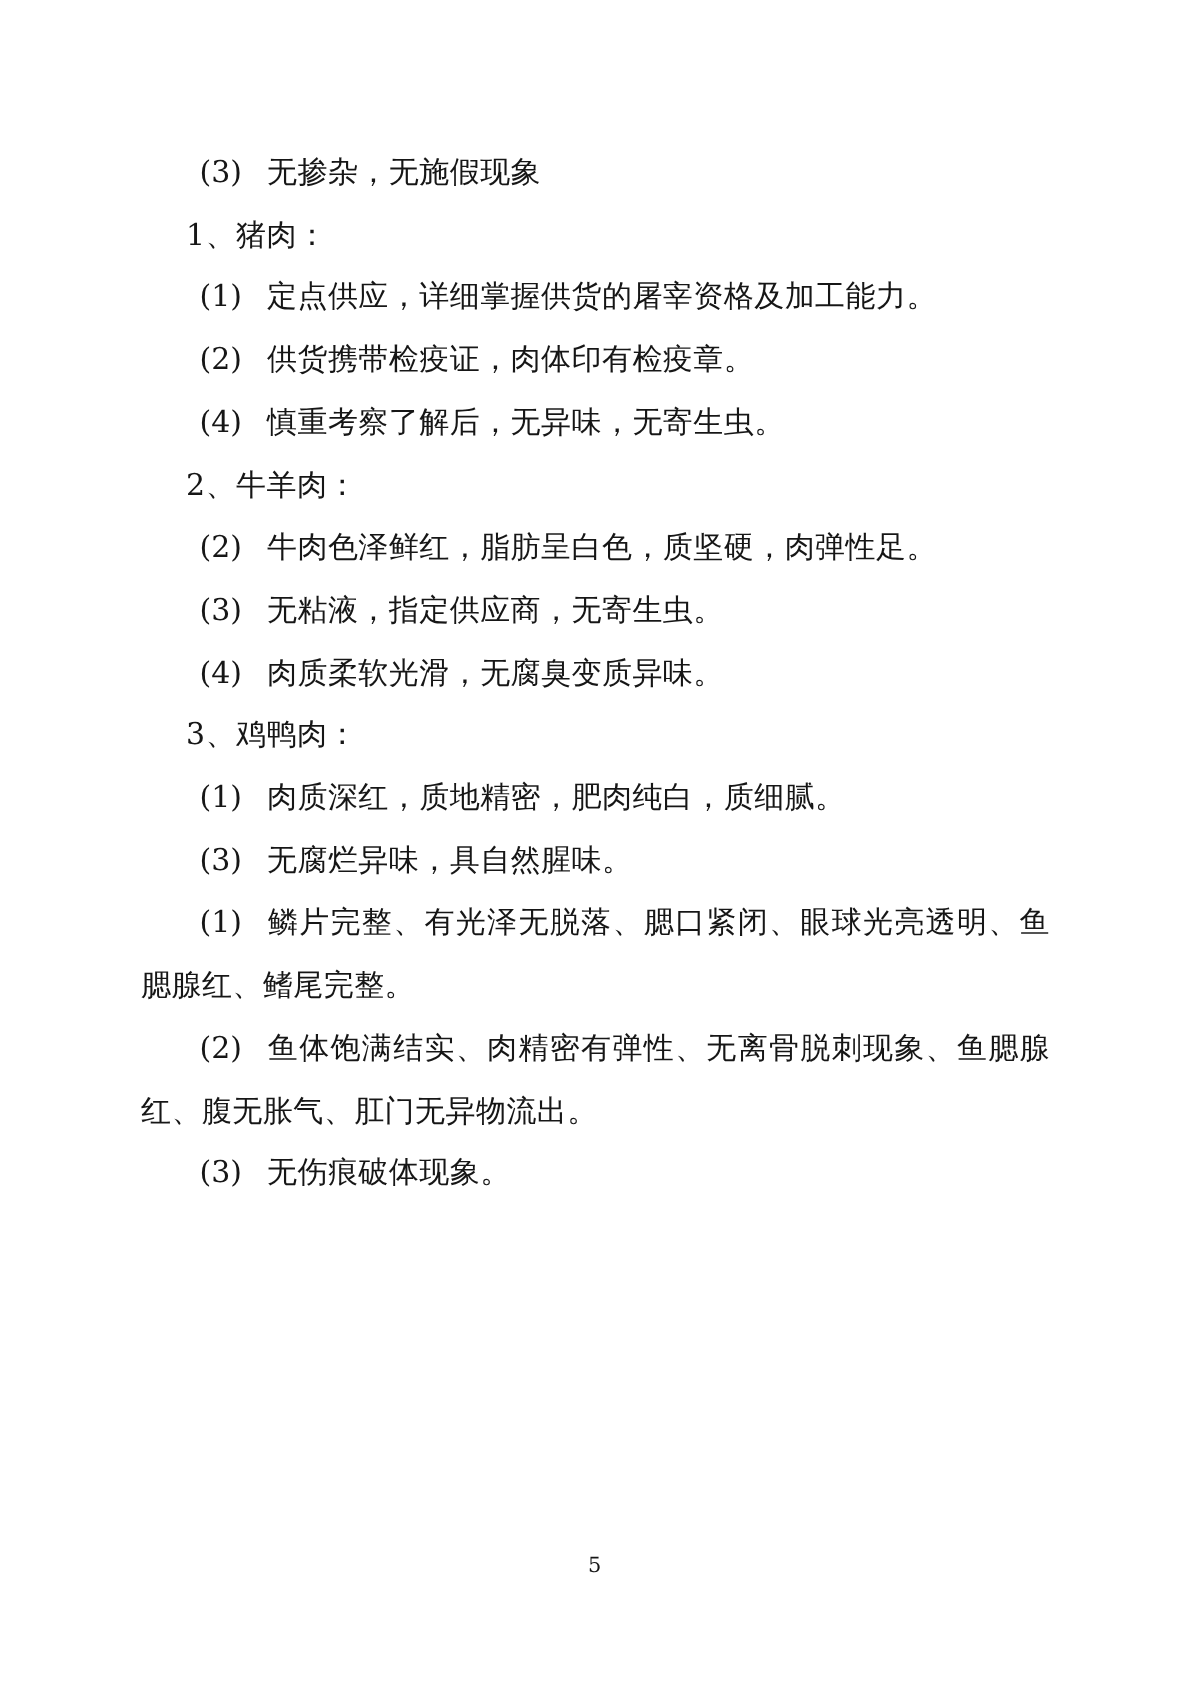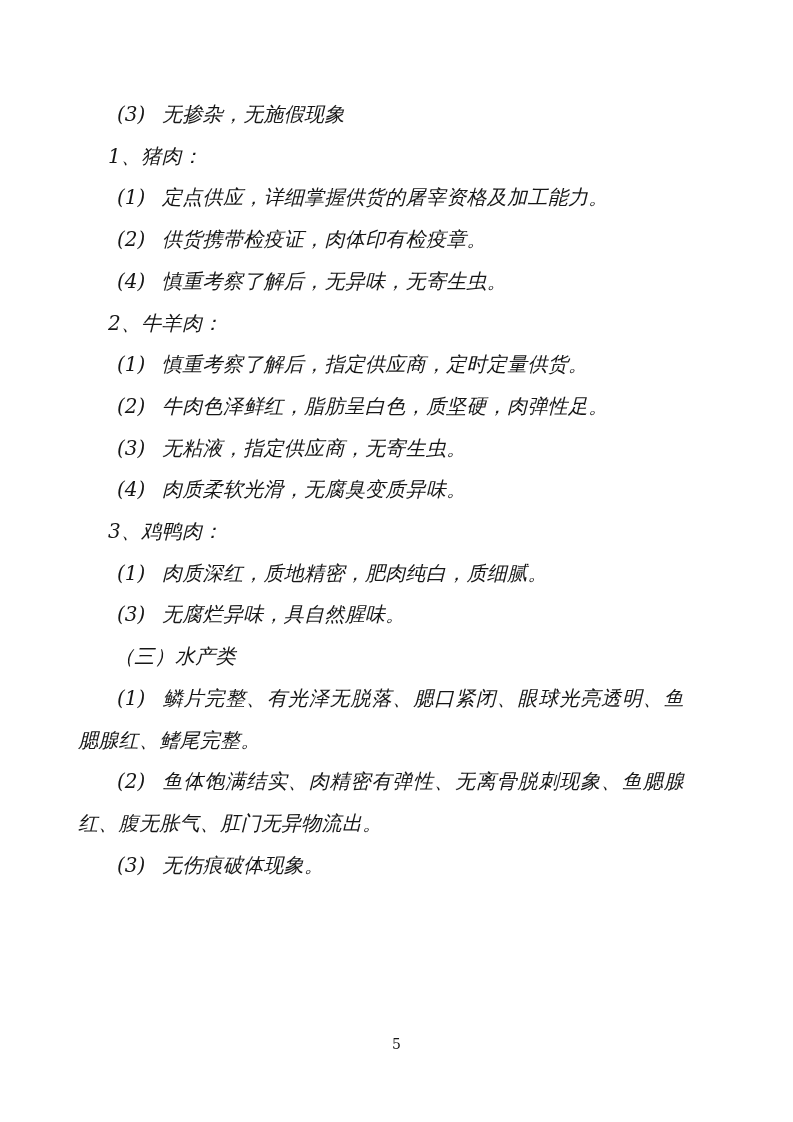--- a/index.html
+++ b/index.html
@@ -11,24 +11,23 @@
     position: relative;
     width: 793px;
     height: 1122px;
     background: #ffffff;
     overflow: hidden;
     font-family: "DejaVu Serif", "Liberation Serif", serif;
     color: #161616;
   }
   .doc-body {
     position: absolute;
-    left: 78px;
+    left: 94px;
     top: 94px;
     width: 606px;
-    font-style: italic;
   }
   p.para {
     margin: 0;
     padding: 0;
     font-size: 20px;
     line-height: 41.7px;
     text-align: justify;
     letter-spacing: 0.3px;
     word-break: break-all;
   }
@@ -64,36 +63,34 @@
 
   <p class="para kind-item"><span class="marker">(1)</span><span class="text">定点供应，详细掌握供货的屠宰资格及加工能力。</span></p>
 
   <p class="para kind-item"><span class="marker">(2)</span><span class="text">供货携带检疫证，肉体印有检疫章。</span></p>
 
 
   <p class="para kind-item"><span class="marker">(4)</span><span class="text">慎重考察了解后，无异味，无寄生虫。</span></p>
 
   <p class="para kind-sub"><span class="text">2、牛羊肉：</span></p>
 
-  <p class="para kind-item"><span class="marker">(1)</span><span class="text">慎重考察了解后，指定供应商，定时定量供货。</span></p>
 
   <p class="para kind-item"><span class="marker">(2)</span><span class="text">牛肉色泽鲜红，脂肪呈白色，质坚硬，肉弹性足。</span></p>
 
   <p class="para kind-item"><span class="marker">(3)</span><span class="text">无粘液，指定供应商，无寄生虫。</span></p>
 
   <p class="para kind-item"><span class="marker">(4)</span><span class="text">肉质柔软光滑，无腐臭变质异味。</span></p>
 
   <p class="para kind-sub"><span class="text">3、鸡鸭肉：</span></p>
 
   <p class="para kind-item"><span class="marker">(1)</span><span class="text">肉质深红，质地精密，肥肉纯白，质细腻。</span></p>
 
 
   <p class="para kind-item"><span class="marker">(3)</span><span class="text">无腐烂异味，具自然腥味。</span></p>
 
-  <p class="para kind-section"><span class="text">（三）水产类</span></p>
 
   <p class="para kind-item"><span class="marker">(1)</span><span class="text">鳞片完整、有光泽无脱落、腮口紧闭、眼球光亮透明、鱼腮腺红、鳍尾完整。</span></p>
 
   <p class="para kind-item"><span class="marker">(2)</span><span class="text">鱼体饱满结实、肉精密有弹性、无离骨脱刺现象、鱼腮腺红、腹无胀气、肛门无异物流出。</span></p>
 
   <p class="para kind-item"><span class="marker">(3)</span><span class="text">无伤痕破体现象。</span></p>
 </div>
   <div class="page-number">5</div>
 </div>
 

